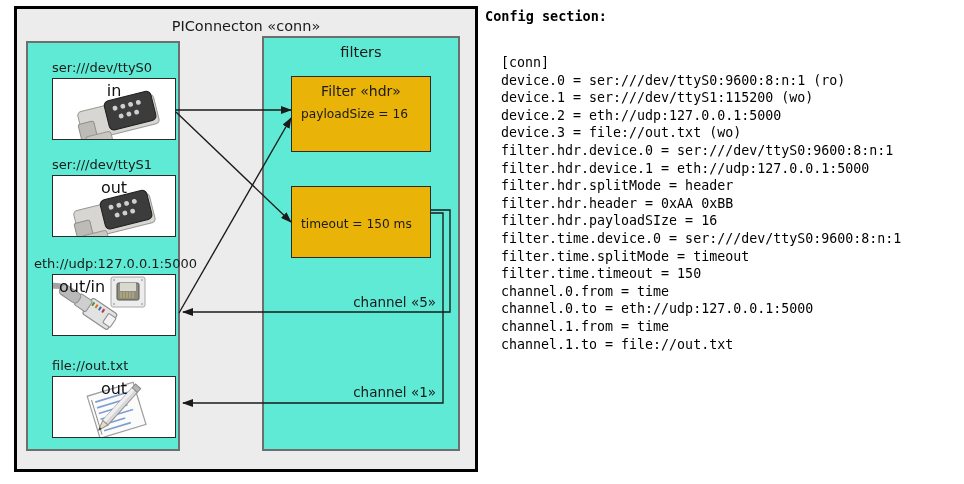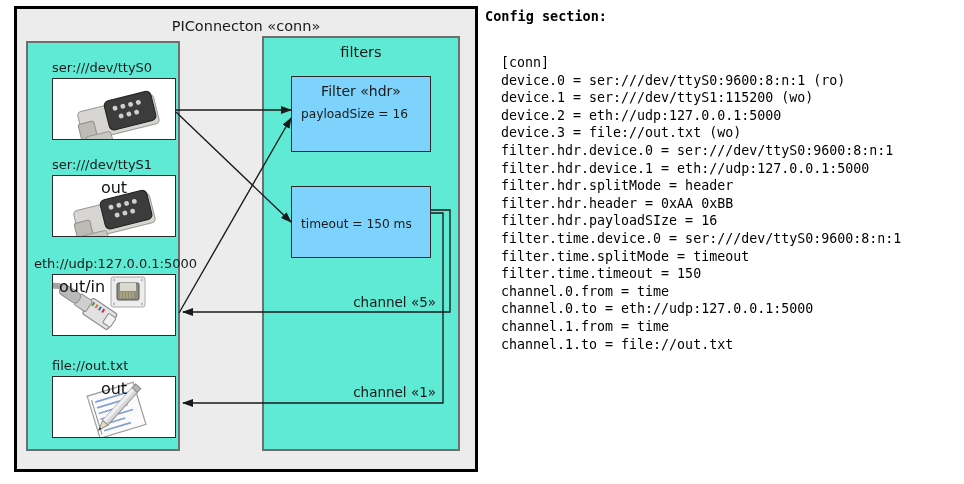--- a/index.html
+++ b/index.html
@@ -40,21 +40,21 @@
   #dev-eth  {left:26px;top:256px;width:142px;}
   #dev-file {left:44px;top:358px;width:124px;}
   #dev-eth .dev-box{left:18px;width:124px;padding-left:33px;}
   #dev-eth .dev-label{left:0;width:142px;}
 
   
   .icon-wrap{position:absolute;inset:0;}
   .icon-wrap svg{position:absolute;}
 
   
-  .filter-box{position:absolute;background:#7dd3fc;border:1.8px solid #2b2b2b;
+  .filter-box{position:absolute;background:#eab308;border:1.8px solid #2b2b2b;
               box-sizing:border-box;}
   .filter-title{position:absolute;left:0;top:6px;width:100%;text-align:center;
                 font-size:14px;color:#1a1a1a;}
   .filter-props{position:absolute;left:9px;top:30px;font-size:12.2px;
                 color:#1a1a1a;line-height:15px;}
   #filter-hdr{left:283px;top:76px;width:140px;height:76px;}
   #filter-time{left:283px;top:186px;width:140px;height:72px;}
 
   .channel-label{position:absolute;font-size:13.5px;color:#1a1a1a;
                  text-align:right;white-space:nowrap;}
@@ -88,20 +88,21 @@
     <div class="group-title"></div>
   </div>
 
   <div class="group" id="filters-group">
     <div class="group-title">filters</div>
   </div>
 
   <div class="dev" id="dev-ttys0">
     <div class="dev-label">ser:///dev/ttyS0</div>
     <div class="dev-box">
+      <div class="dev-dir center">in</div>
       <div class="icon-wrap">
         <svg width="124" height="62" viewBox="0 0 124 62">
           <g transform="translate(20,14) rotate(-14 52 22)">
             <rect x="6" y="8" width="78" height="30" rx="4" fill="#d8d6d2" stroke="#9a9892" stroke-width="1"></rect>
             <rect x="34" y="4" width="48" height="30" rx="5" fill="#3c3c3c" stroke="#1f1f1f" stroke-width="1"></rect>
             <g fill="#cfcfcf">
               <circle cx="44" cy="13" r="2.4"></circle>
                 <circle cx="52" cy="13" r="2.4"></circle>
               <circle cx="60" cy="13" r="2.4"></circle>
                 <circle cx="68" cy="13" r="2.4"></circle>

